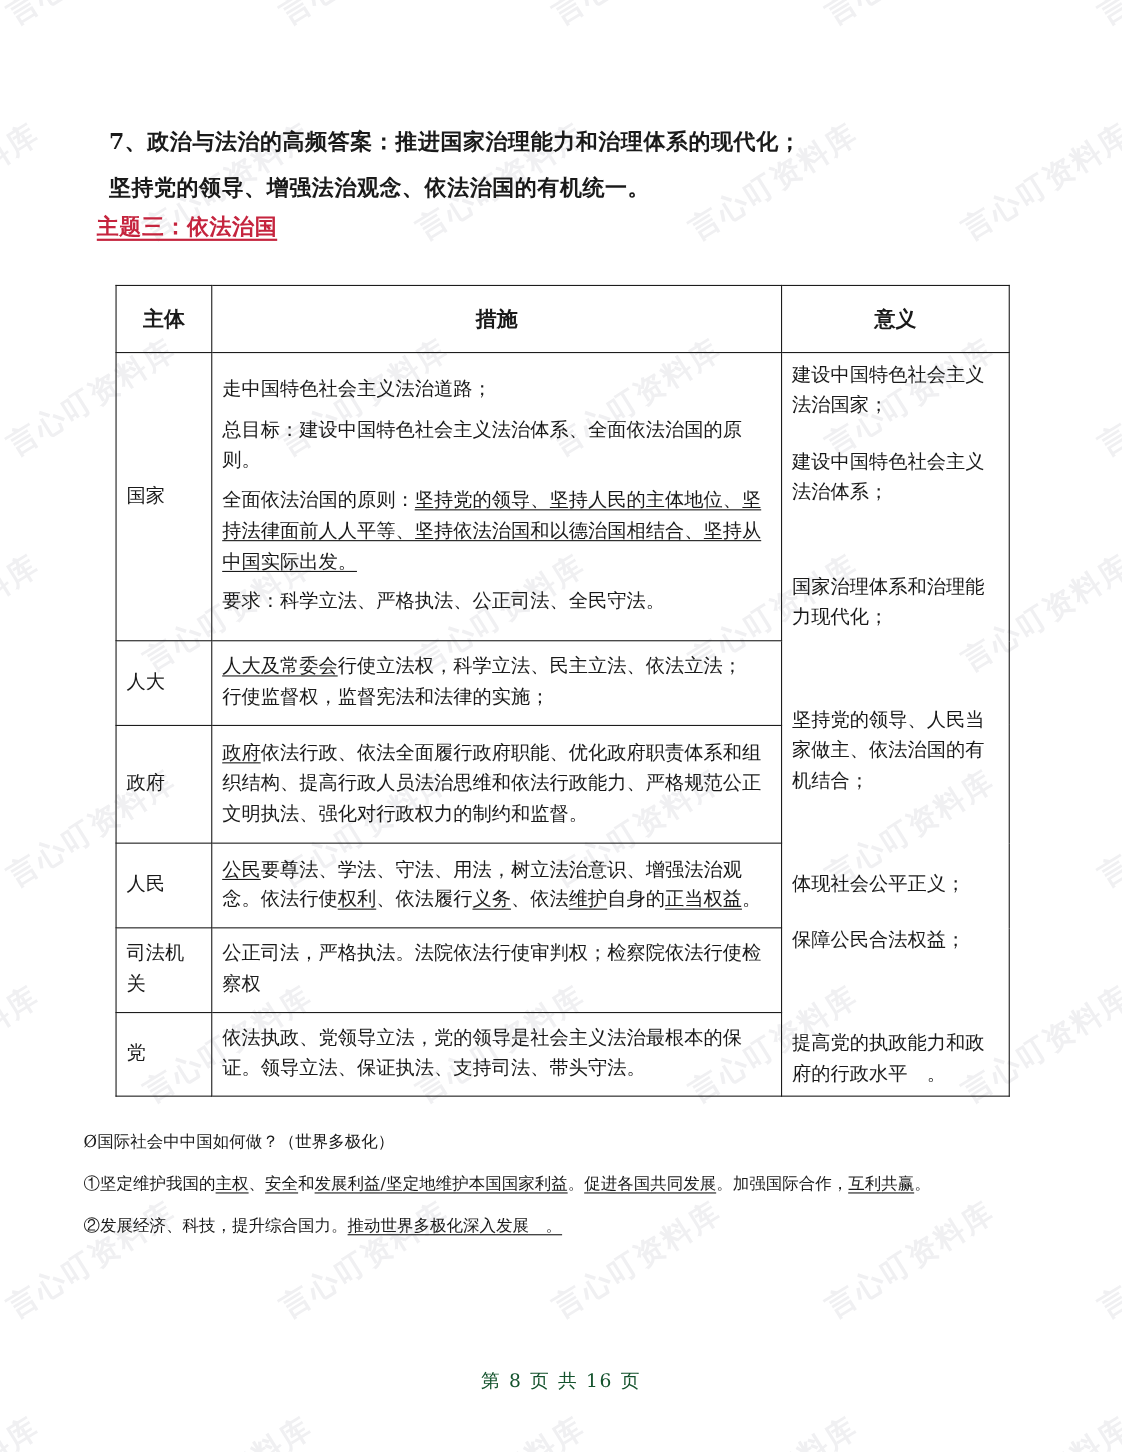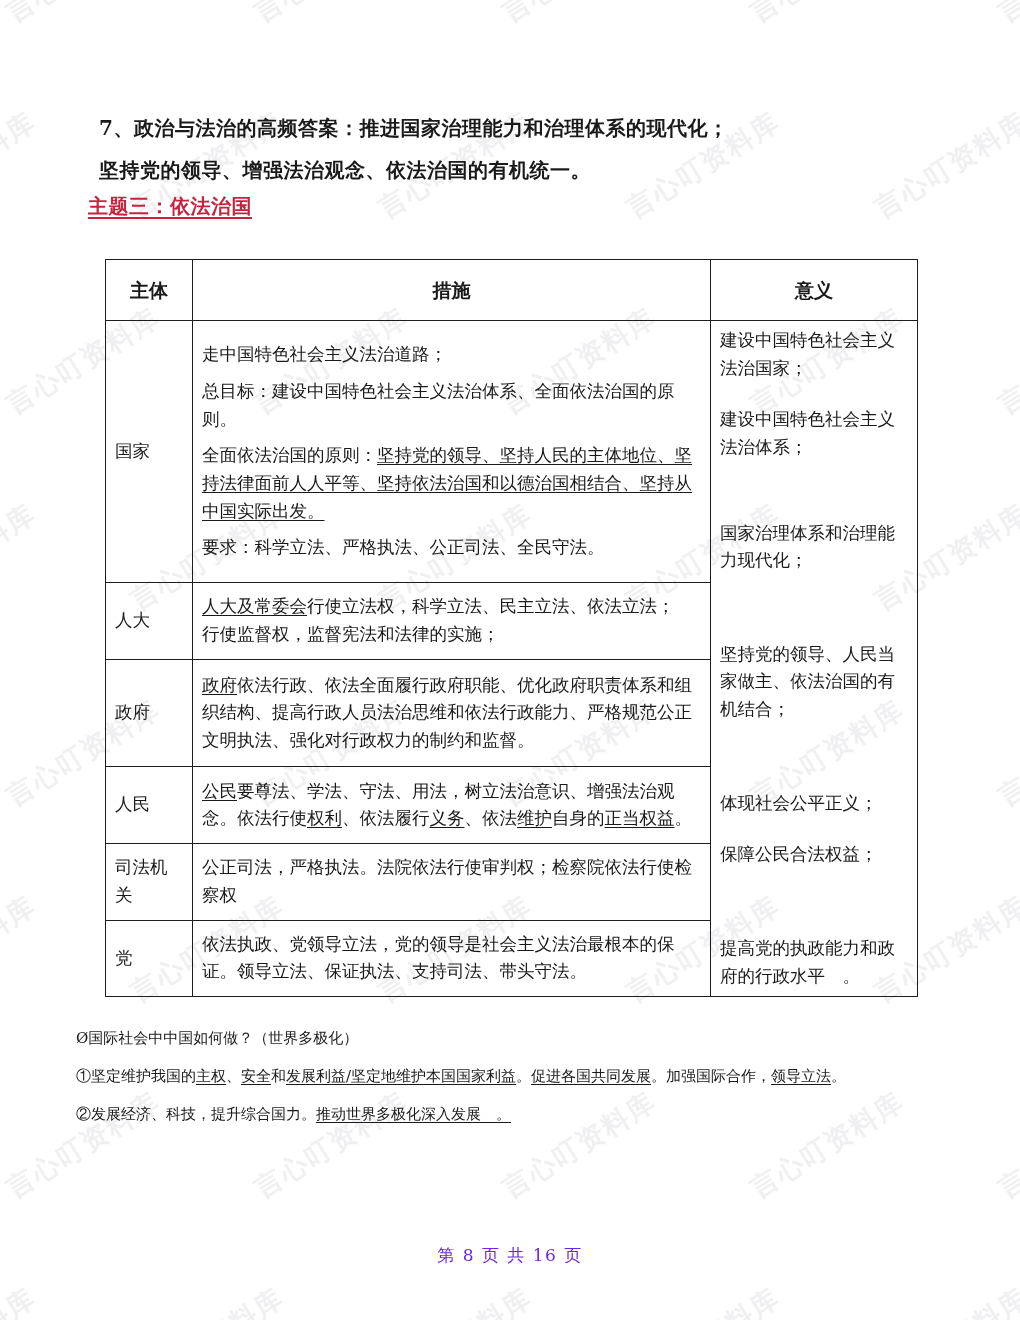--- a/index.html
+++ b/index.html
@@ -146,21 +146,21 @@
   .below p { margin: 0 0 12px 0; }
 
   .footer {
     position: absolute;
     left: 0;
     top: 1244px;
     width: 1020px;
     text-align: center;
     font-size: 17px;
     letter-spacing: 1.5px;
-    color: #6d28d9;
+    color: #14532d;
   }
 </style>
 </head>
 <body>
 
 <div class="page">
 
   <div class="watermark-layer" id="wmLayer">
       <div class="wm" style="left: 0px; top: 0px;">言心叮资料库</div>
       <div class="wm" style="left: 248px; top: 0px;">言心叮资料库</div>
@@ -279,19 +279,19 @@
             <td class="measure tight">
               <p>依法执政、党领导立法，党的领导是社会主义法治最根本的保证。领导立法、保证执法、支持司法、带头守法。</p>
             </td>
           </tr>
         </tbody>
       </table>
     </div>
 
     <div class="below" style="top:1026px;">
       <p><span>Ø</span><span>国际社会中中国如何做？（世界多极化）</span></p>
-      <p><span>①</span><span><span>坚定维护我国的</span><u class="ul">主权</u><span>、</span><u class="ul">安全</u><span>和</span><u class="ul">发展利益/坚定地维护本国国家利益</u><span>。</span><u class="ul">促进各国共同发展</u><span>。加强国际合作，</span><u class="ul">领导立法</u><span>。</span></span></p>
+      <p><span>①</span><span><span>坚定维护我国的</span><u class="ul">主权</u><span>、</span><u class="ul">安全</u><span>和</span><u class="ul">发展利益/坚定地维护本国国家利益</u><span>。</span><u class="ul">促进各国共同发展</u><span>。加强国际合作，</span><u class="ul">互利共赢</u><span>。</span></span></p>
       <p><span>②</span><span><span>发展经济、科技，提升综合国力。</span><u class="ul">推动世界多极化深入发展　。</u></span></p>
     </div>
 
     <div class="footer">第 8 页 共 16 页</div>
   </div>
 </div>
 
 </body></html>

